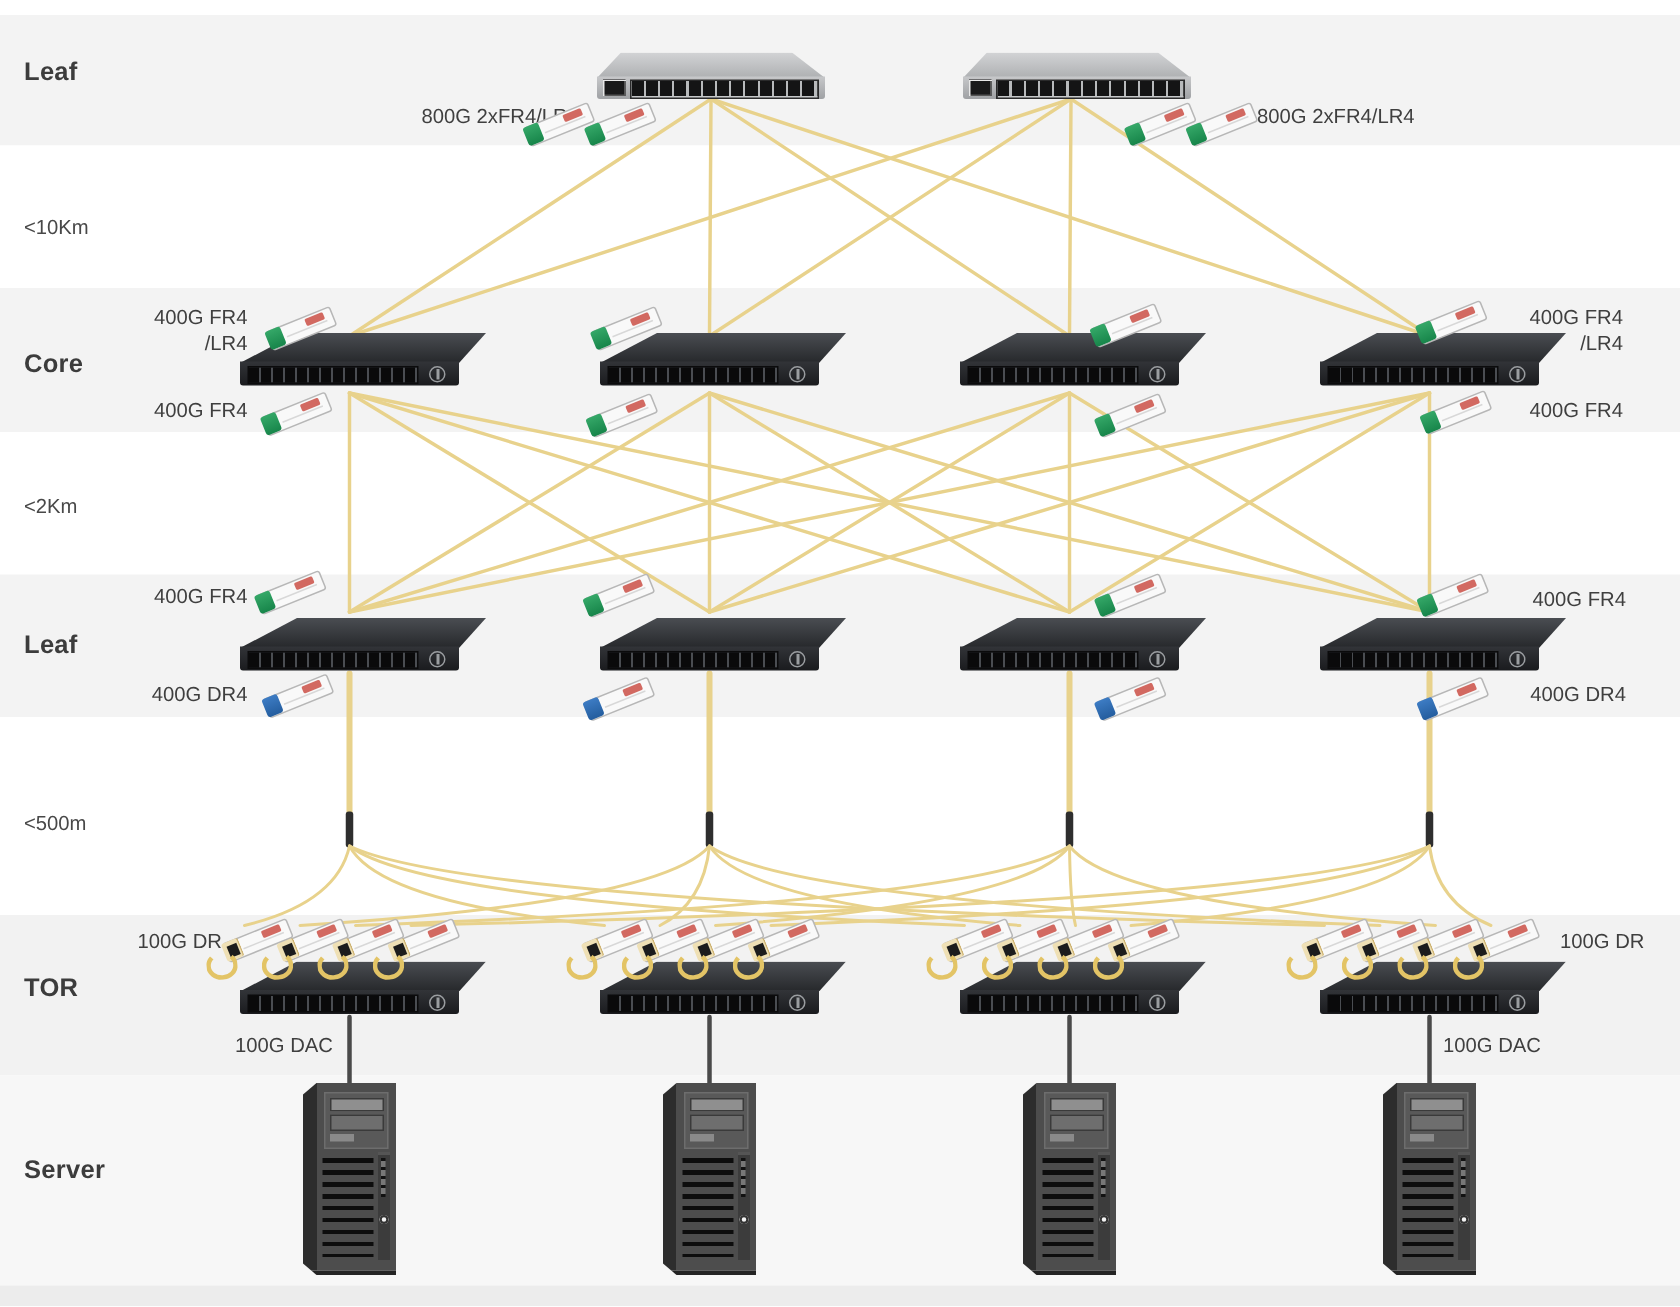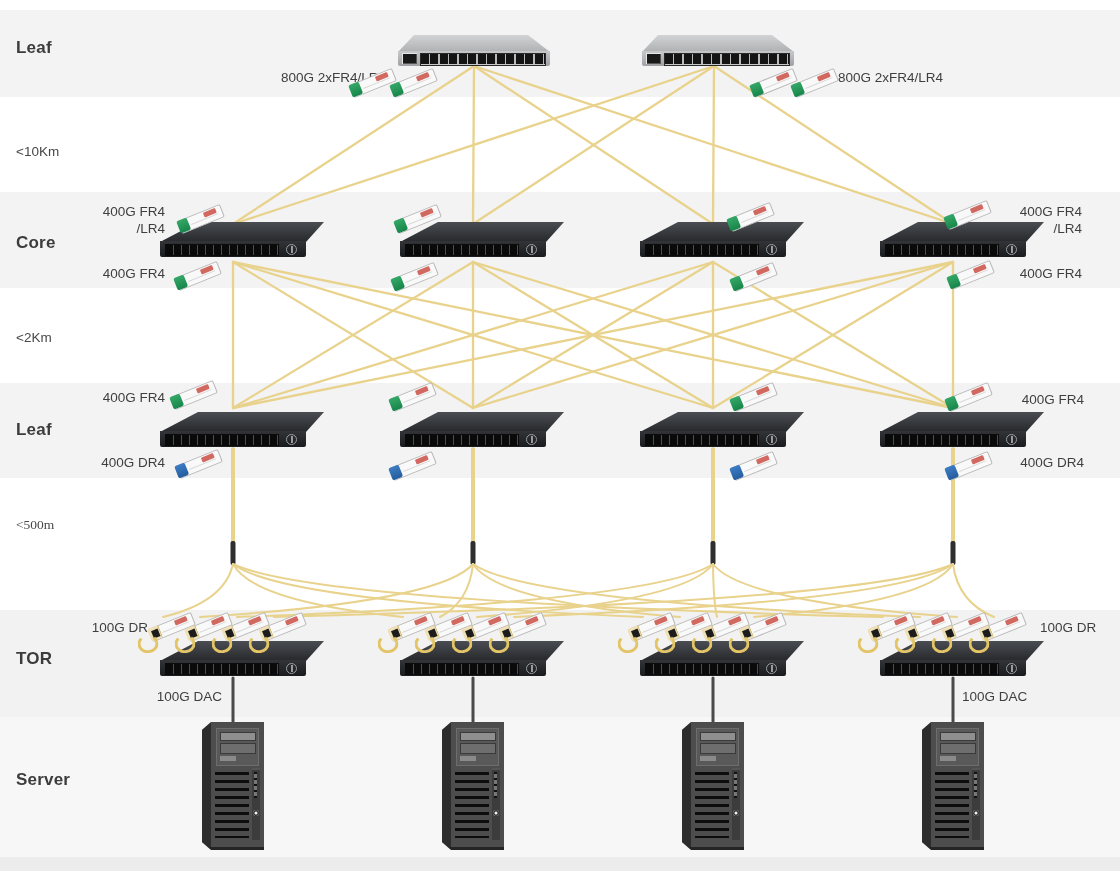--- a/index.html
+++ b/index.html
@@ -151,21 +151,21 @@
       <path d="M473,678 L473,722" stroke="#4a4a4a" stroke-width="3" fill="none" stroke-linecap="round"></path>
       <path d="M713,678 L713,722" stroke="#4a4a4a" stroke-width="3" fill="none" stroke-linecap="round"></path>
       <path d="M953,678 L953,722" stroke="#4a4a4a" stroke-width="3" fill="none" stroke-linecap="round"></path>
     </svg>
 
   <div class="layer-label" style="top:38px;">Leaf</div>
   <div class="dist-label" style="top:144px;">&lt;10Km</div>
   <div class="layer-label" style="top:233px;">Core</div>
   <div class="dist-label" style="top:330px;">&lt;2Km</div>
   <div class="layer-label" style="top:420px;">Leaf</div>
-  <div class="dist-label" style="top:517px;font-family:Liberation Serif, serif;">&lt;500m</div>
+  <div class="dist-label" style="top:541px;">&lt;500m</div>
   <div class="layer-label" style="top:649px;">TOR</div>
   <div class="layer-label" style="top:770px;">Server</div>
 
   <div class="ann ar" style="left:238px;top:69px;width:148px;">800G 2xFR4/LR4</div>
   <div class="ann al" style="left:838px;top:69px;width:150px;">800G 2xFR4/LR4</div>
 
   <div class="ann ar" style="left:85px;top:203px;width:80px;">
     <span style="display:block">400G FR4</span>
     <span style="display:block">/LR4</span>
   </div>

